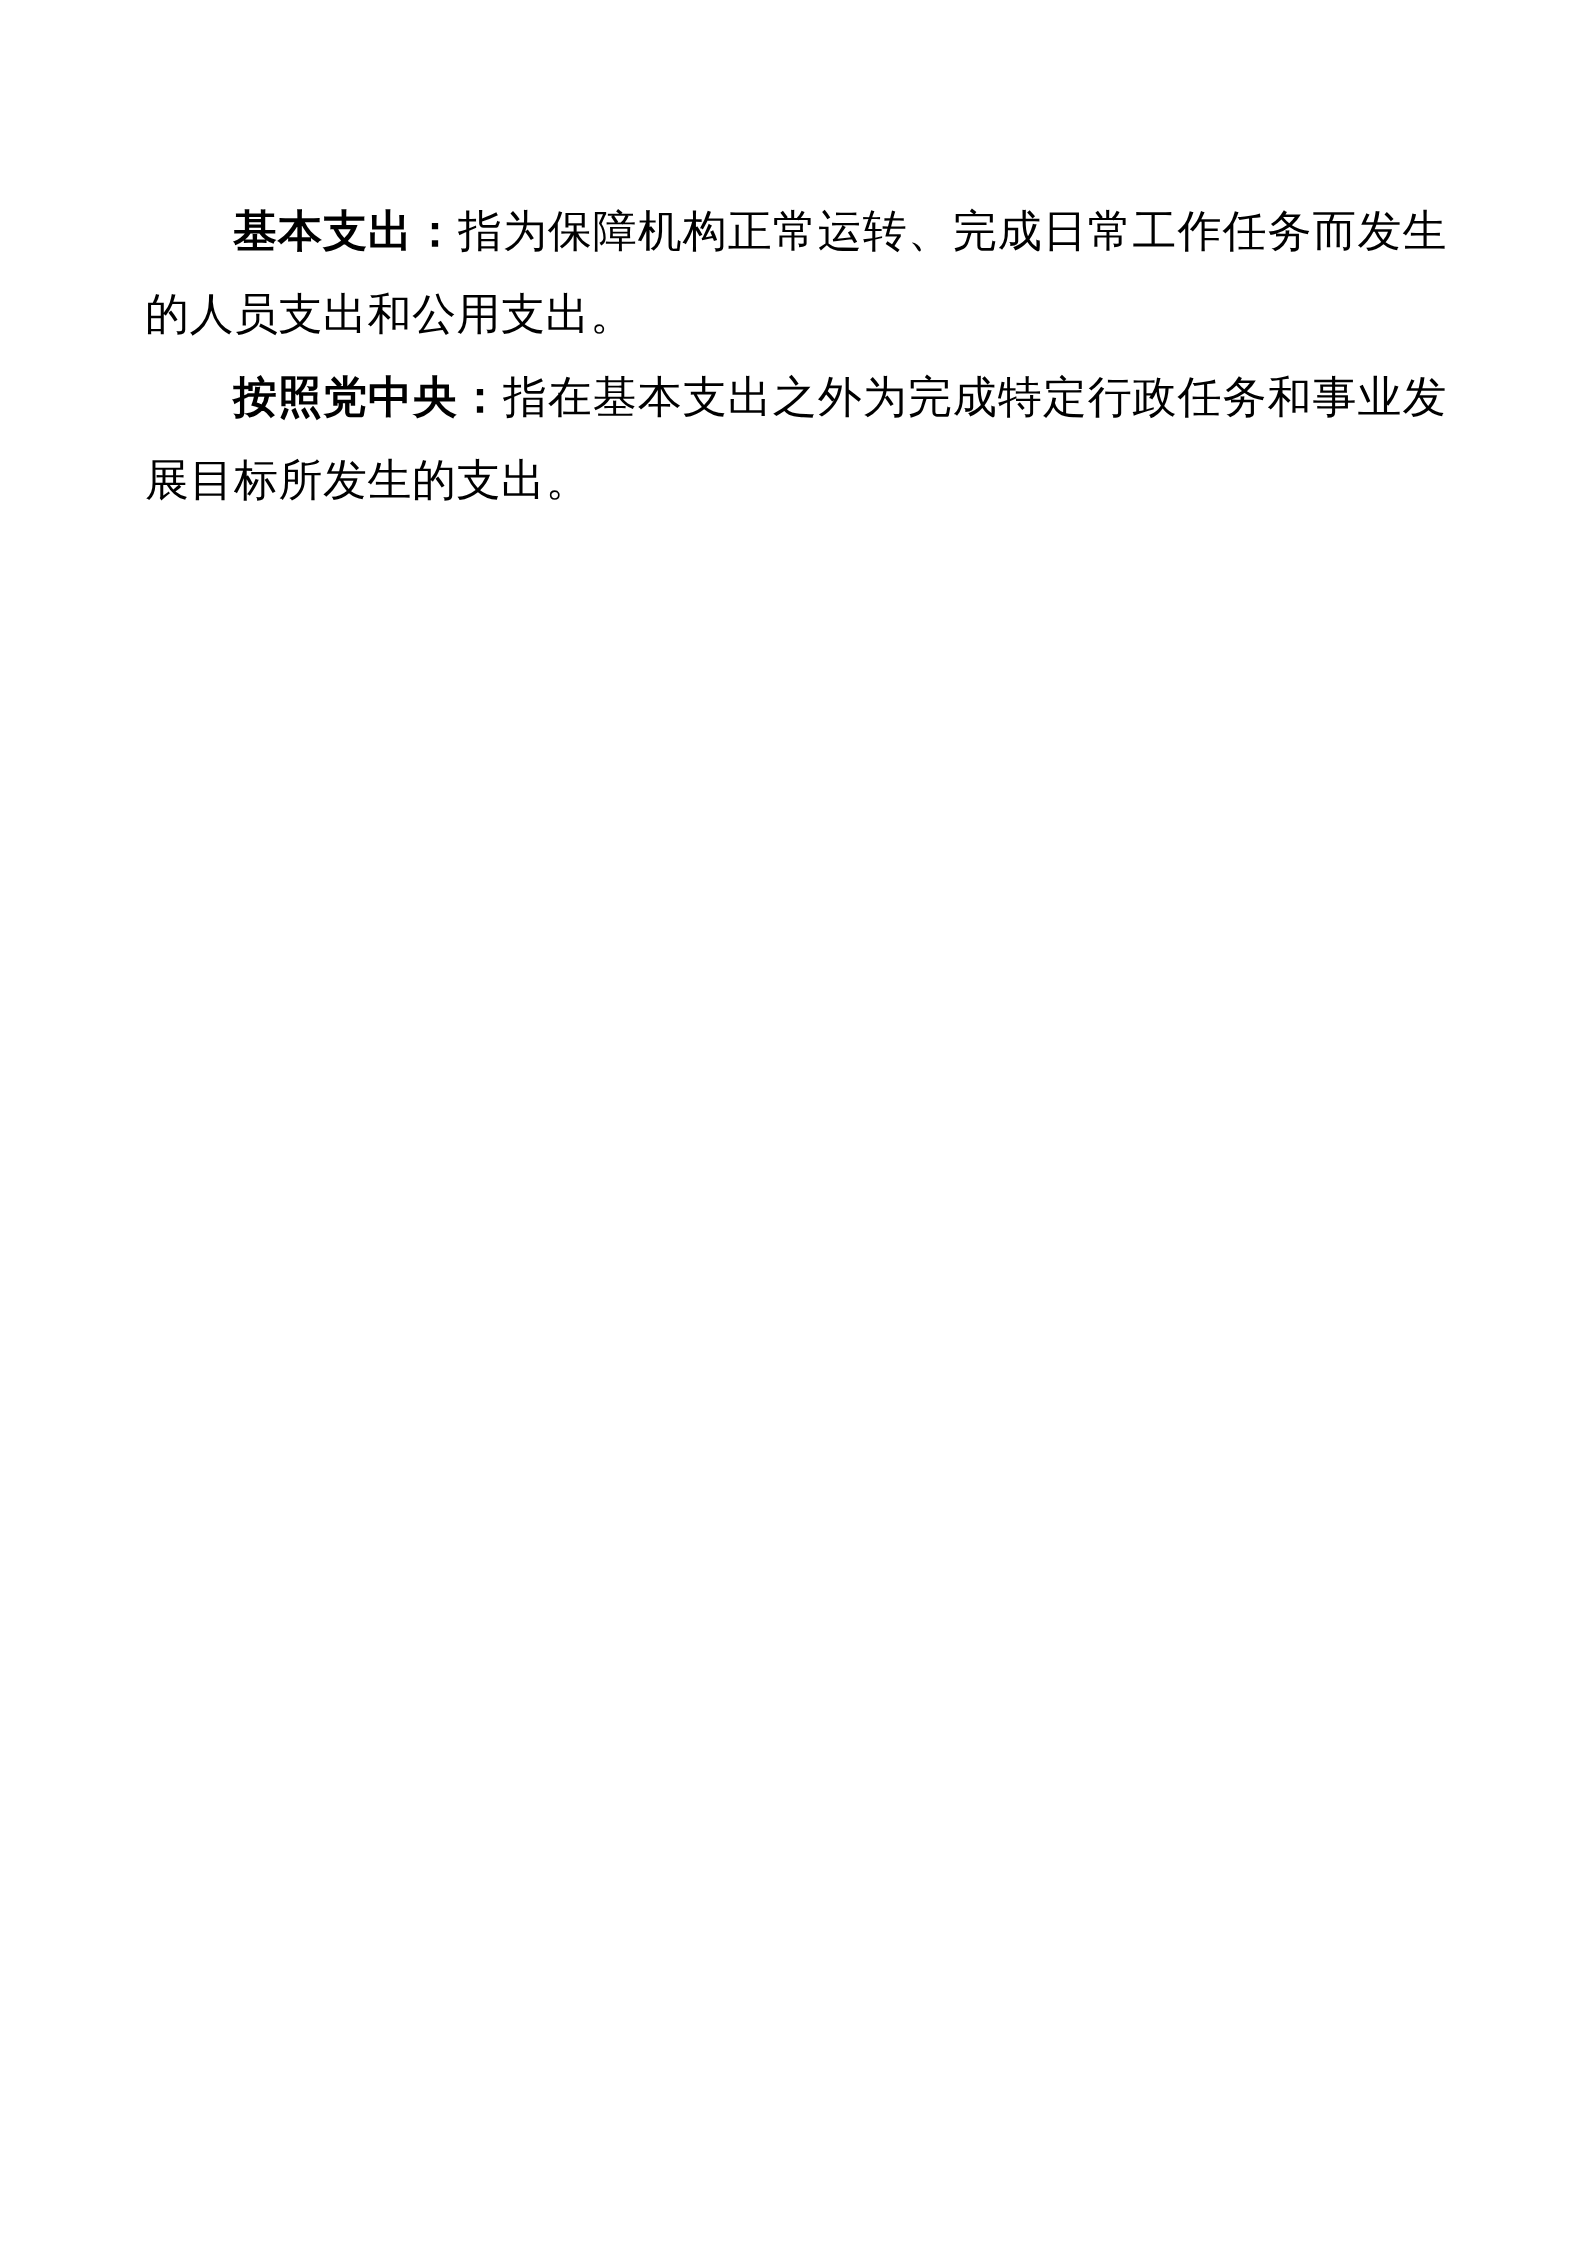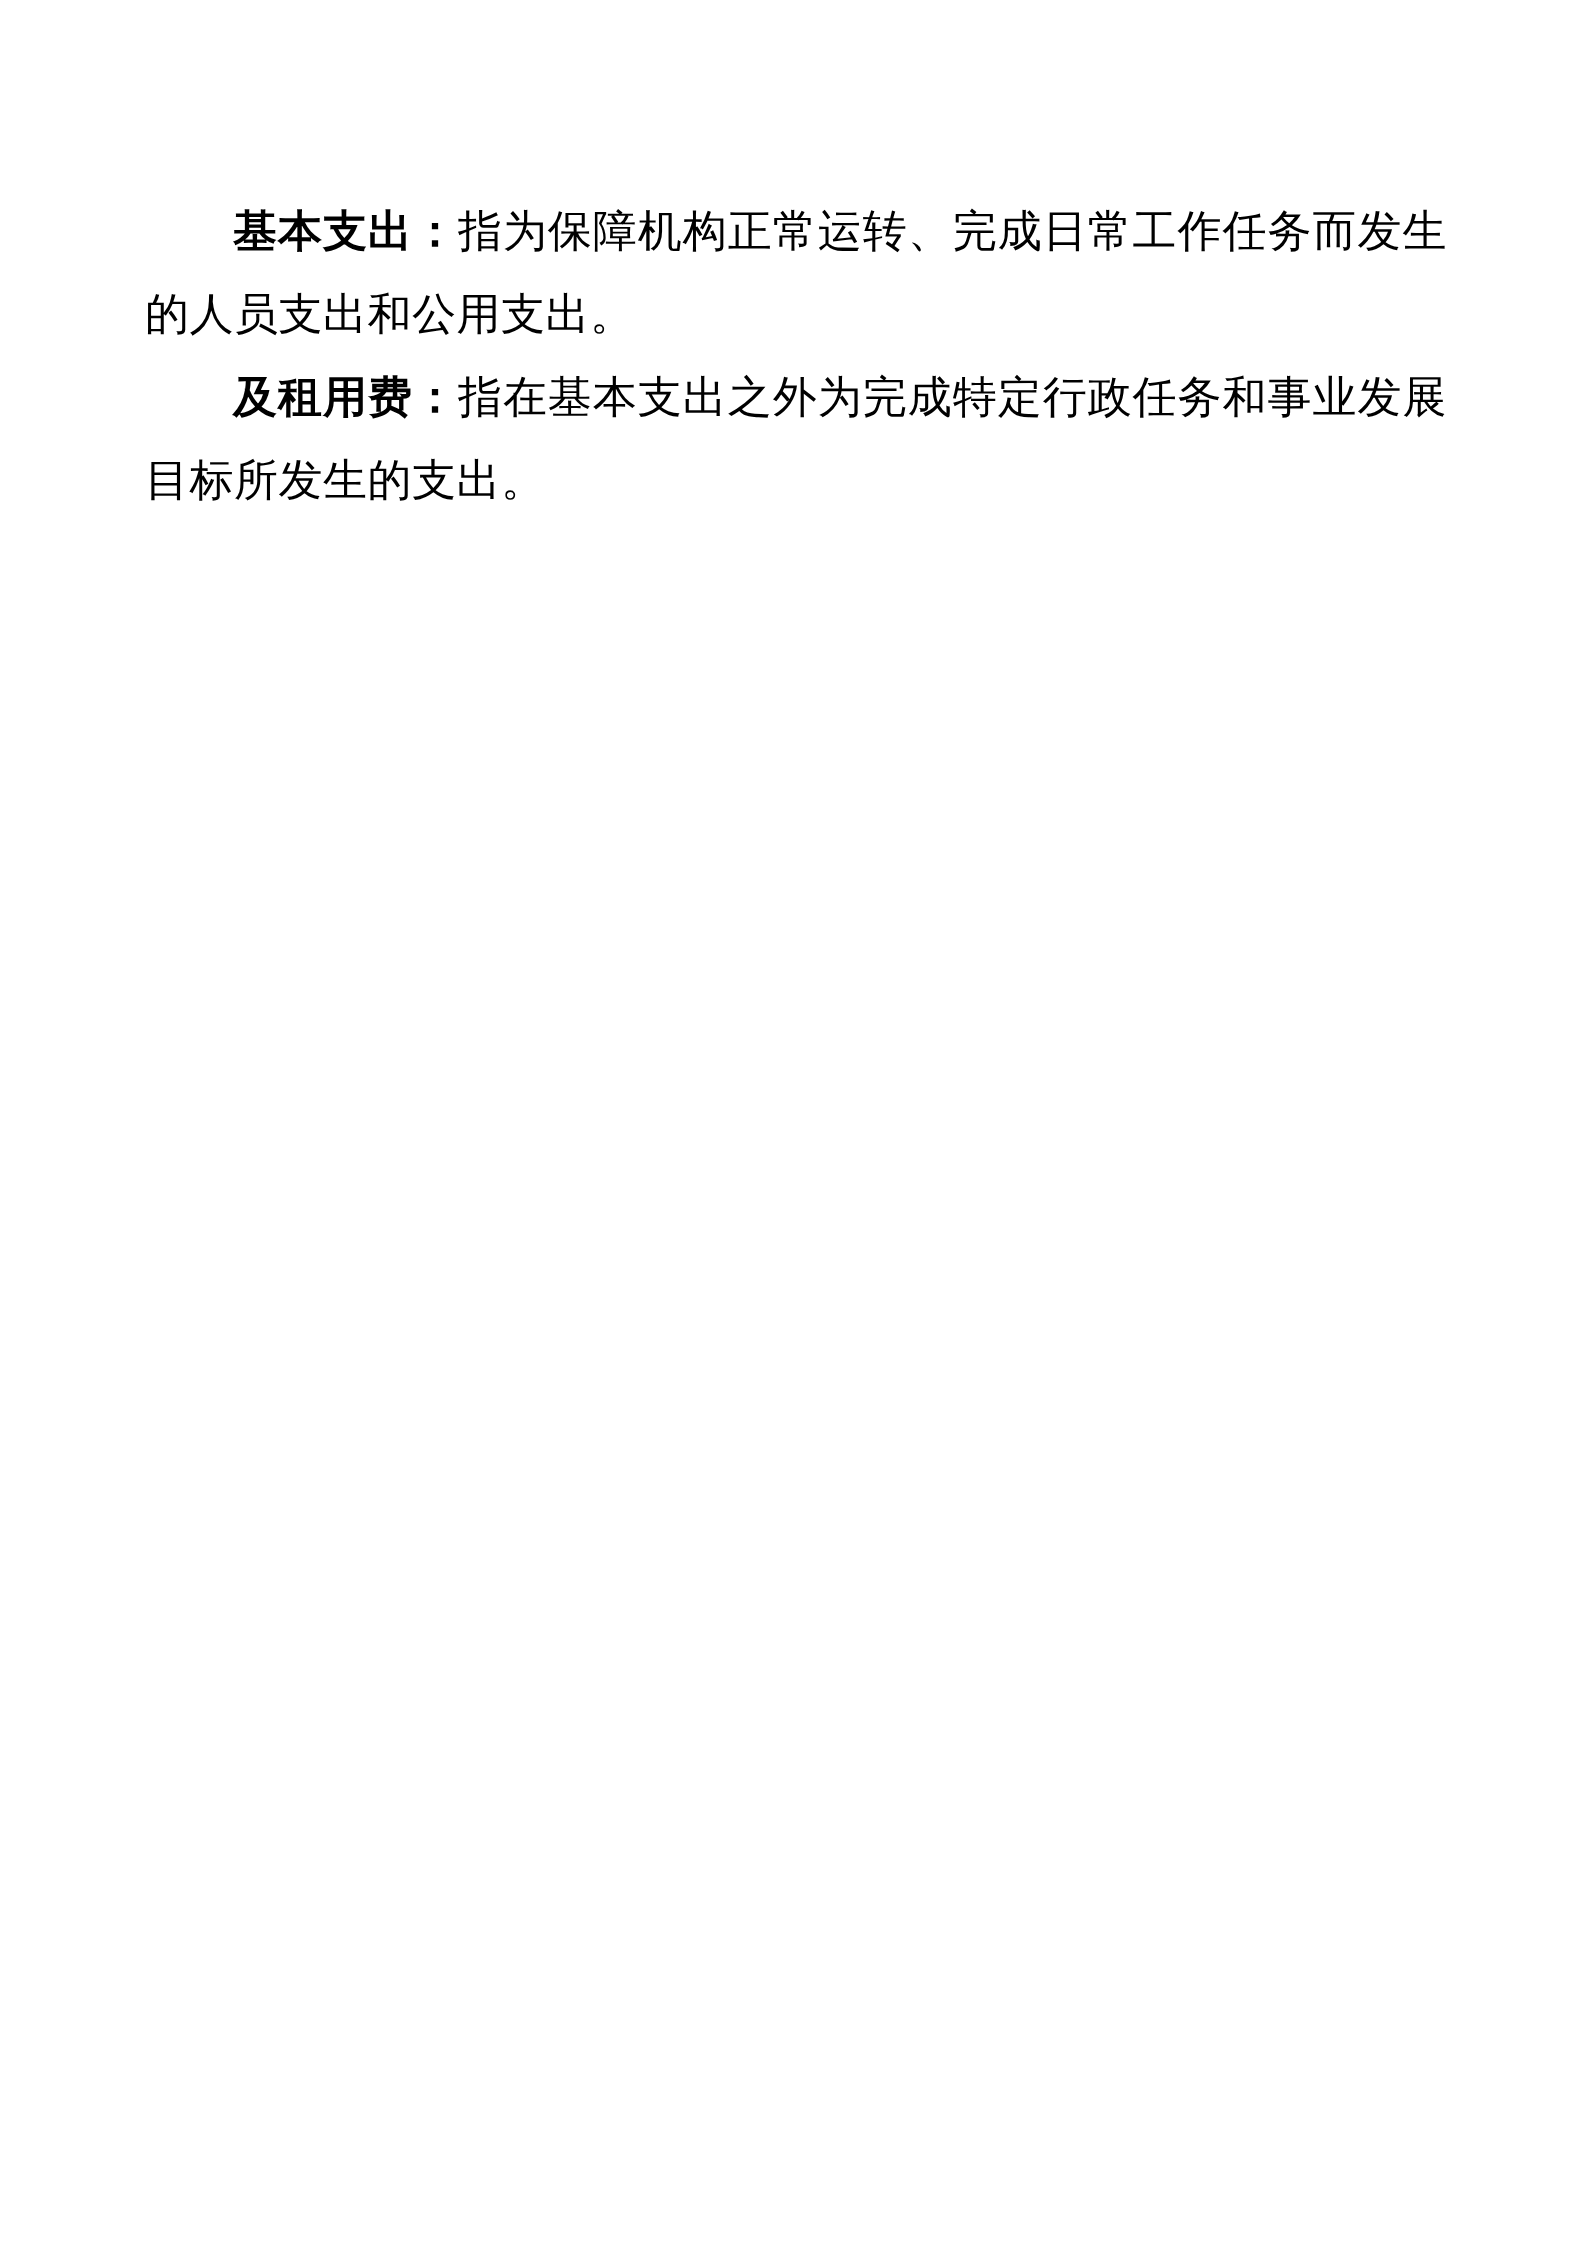--- a/index.html
+++ b/index.html
@@ -48,21 +48,21 @@
   }
 </style>
 </head>
 <body>
 
 <div class="page">
   <main class="content">
 
     <p class="para"><strong class="term">基本支出：</strong><span>指为保障机构正常运转、完成日常工作任务而发生的人员支出和公用支出。</span></p>
 
-    <p class="para"><strong class="term">及租用费：</strong><span>指在基本支出之外为完成特定行政任务和事业发展目标所发生的支出。</span></p>
+    <p class="para"><strong class="term">按照党中央：</strong><span>指在基本支出之外为完成特定行政任务和事业发展目标所发生的支出。</span></p>
 
 
 
 
   </main>
 
   <div class="page-number">29</div>
 </div>
 
 </body></html>

